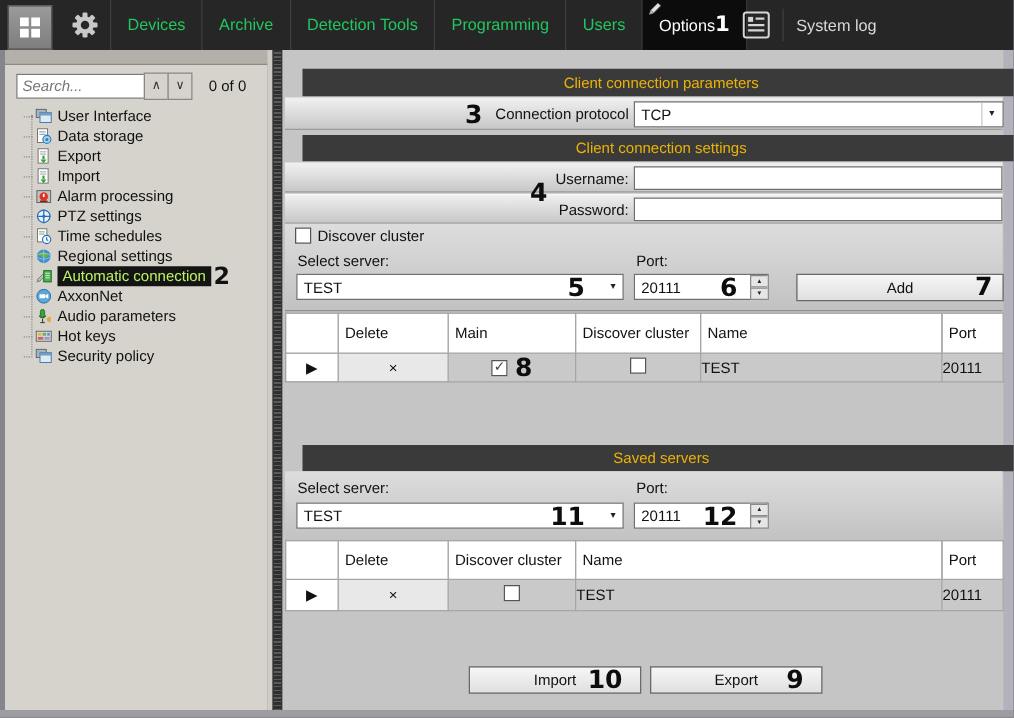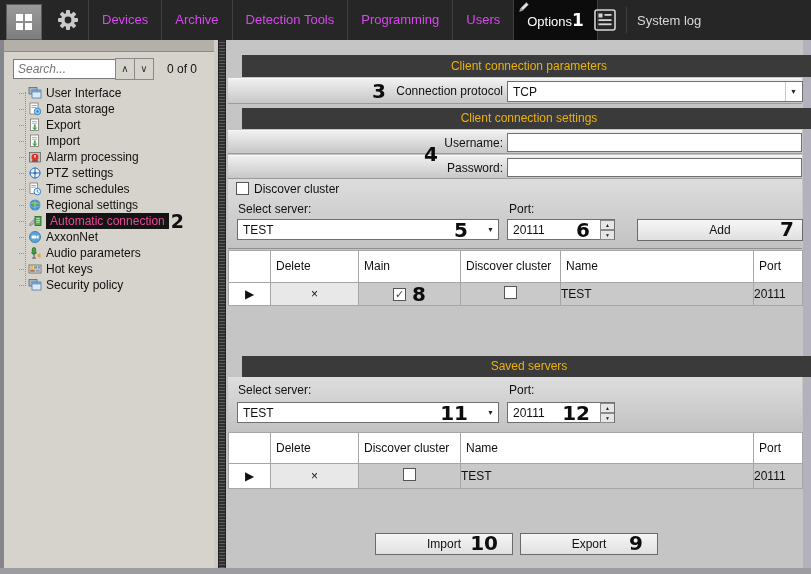--- a/index.html
+++ b/index.html
@@ -4,21 +4,21 @@
 <style>
   html,body{margin:0;padding:0;background:#6a6a72;}
   .screen{position:relative;width:811px;height:574px;overflow:hidden;
     font-family:"Liberation Sans","DejaVu Sans",sans-serif;font-size:12px;color:#111;
     background:#8f8f97;}
   
   .topbar{position:absolute;left:0;top:0;width:811px;height:40px;background:#262626;}
   .app-btn{position:absolute;left:6px;top:4px;width:34px;height:34px;background:linear-gradient(180deg,#9a9a9a,#7e7e7e);border:1px solid #5c5c5c;display:flex;align-items:center;justify-content:center;}
   .gear{position:absolute;left:56px;top:8px;width:24px;height:24px;}
   .tabs{position:absolute;left:88px;top:0;height:40px;display:flex;align-items:stretch;}
-  .tab{position:relative;padding:0 13px;line-height:40px;color:#d946ef;font-size:13px;white-space:nowrap;border-left:1px solid #3f3f3f;}
+  .tab{position:relative;padding:0 13px;line-height:40px;color:#22c55e;font-size:13px;white-space:nowrap;border-left:1px solid #3f3f3f;}
   .tab:last-child{border-right:1px solid #3f3f3f;}
   .tab.selected{background:#0c0c0c;color:#fff;}
   .tab .tab-annot{font-weight:bold;font-size:17px;color:#fff;font-family:"DejaVu Sans",sans-serif;}
   .pencil{position:absolute;left:3px;top:1px;width:13px;height:13px;}
   .syslog-group{position:absolute;left:578px;top:0;height:40px;display:flex;align-items:center;}
   .syslog-icon{width:26px;height:26px;margin:0 8px 0 14px;}
   .syslog-sep{width:1px;height:26px;background:#3f3f3f;margin-right:10px;}
   .syslog-label{color:#d9d9d9;font-size:13px;}
   
   .left-strip{position:absolute;left:0;top:40px;width:4px;height:528px;background:#85858d;}
@@ -32,21 +32,21 @@
   .srch-btn{position:absolute;top:1px;width:20px;height:22px;border:1px solid #888;background:#d6d3cc;text-align:center;line-height:20px;font-size:10px;color:#333;box-sizing:border-box;}
   .srch-prev{left:111px;} .srch-next{left:130px;}
   .search-count{position:absolute;left:163px;top:5px;color:#111;}
   .tree{position:absolute;left:0;top:45px;width:210px;}
   .tree-vline{position:absolute;left:21px;top:52px;height:192px;border-left:1px dotted #8f8f8f;}
   .tree-item{position:relative;height:16px;display:flex;align-items:center;cursor:default;}
   .tree-stub{width:7px;height:0;border-top:1px dotted #8f8f8f;margin-left:15px;}
   .ticon{width:14px;height:14px;margin:0 4px 0 2px;flex:0 0 auto;}
   .ticon svg{display:block;}
   .tlabel{white-space:nowrap;}
-  .tree-item.selected .tlabel{background:#141414;color:#ec4899;padding:1px 4px;}
+  .tree-item.selected .tlabel{background:#141414;color:#bef264;padding:1px 4px;}
   .tree-annot{font-family:"DejaVu Sans",sans-serif;font-weight:bold;font-size:19px;margin-left:2px;}
   
   .gutter{position:absolute;left:214px;top:40px;width:4px;height:528px;background:#cfccc5;}
   .splitter{position:absolute;left:218px;top:40px;width:8px;height:528px;
     background:repeating-linear-gradient(0deg,#5b5b5b 0 1px,#2f2f2f 1px 3px);border-left:1px solid #222;border-right:1px solid #222;box-sizing:border-box;}
   
   .main{position:absolute;left:226px;top:40px;width:577px;height:528px;background:#c5c5c5;}
   .section-header{position:absolute;left:16px;width:574px;height:22px;background:#3a3a3a;color:#eab308;text-align:center;line-height:22px;}
   .form-row{position:absolute;left:2px;width:574px;background:linear-gradient(180deg,#f0f0f0,#c7c7c7);border-top:1px solid #f7f7f7;border-bottom:1px solid #9b9b9b;box-sizing:border-box;}
   .row-label{position:absolute;left:0;top:5px;width:275px;text-align:right;}

